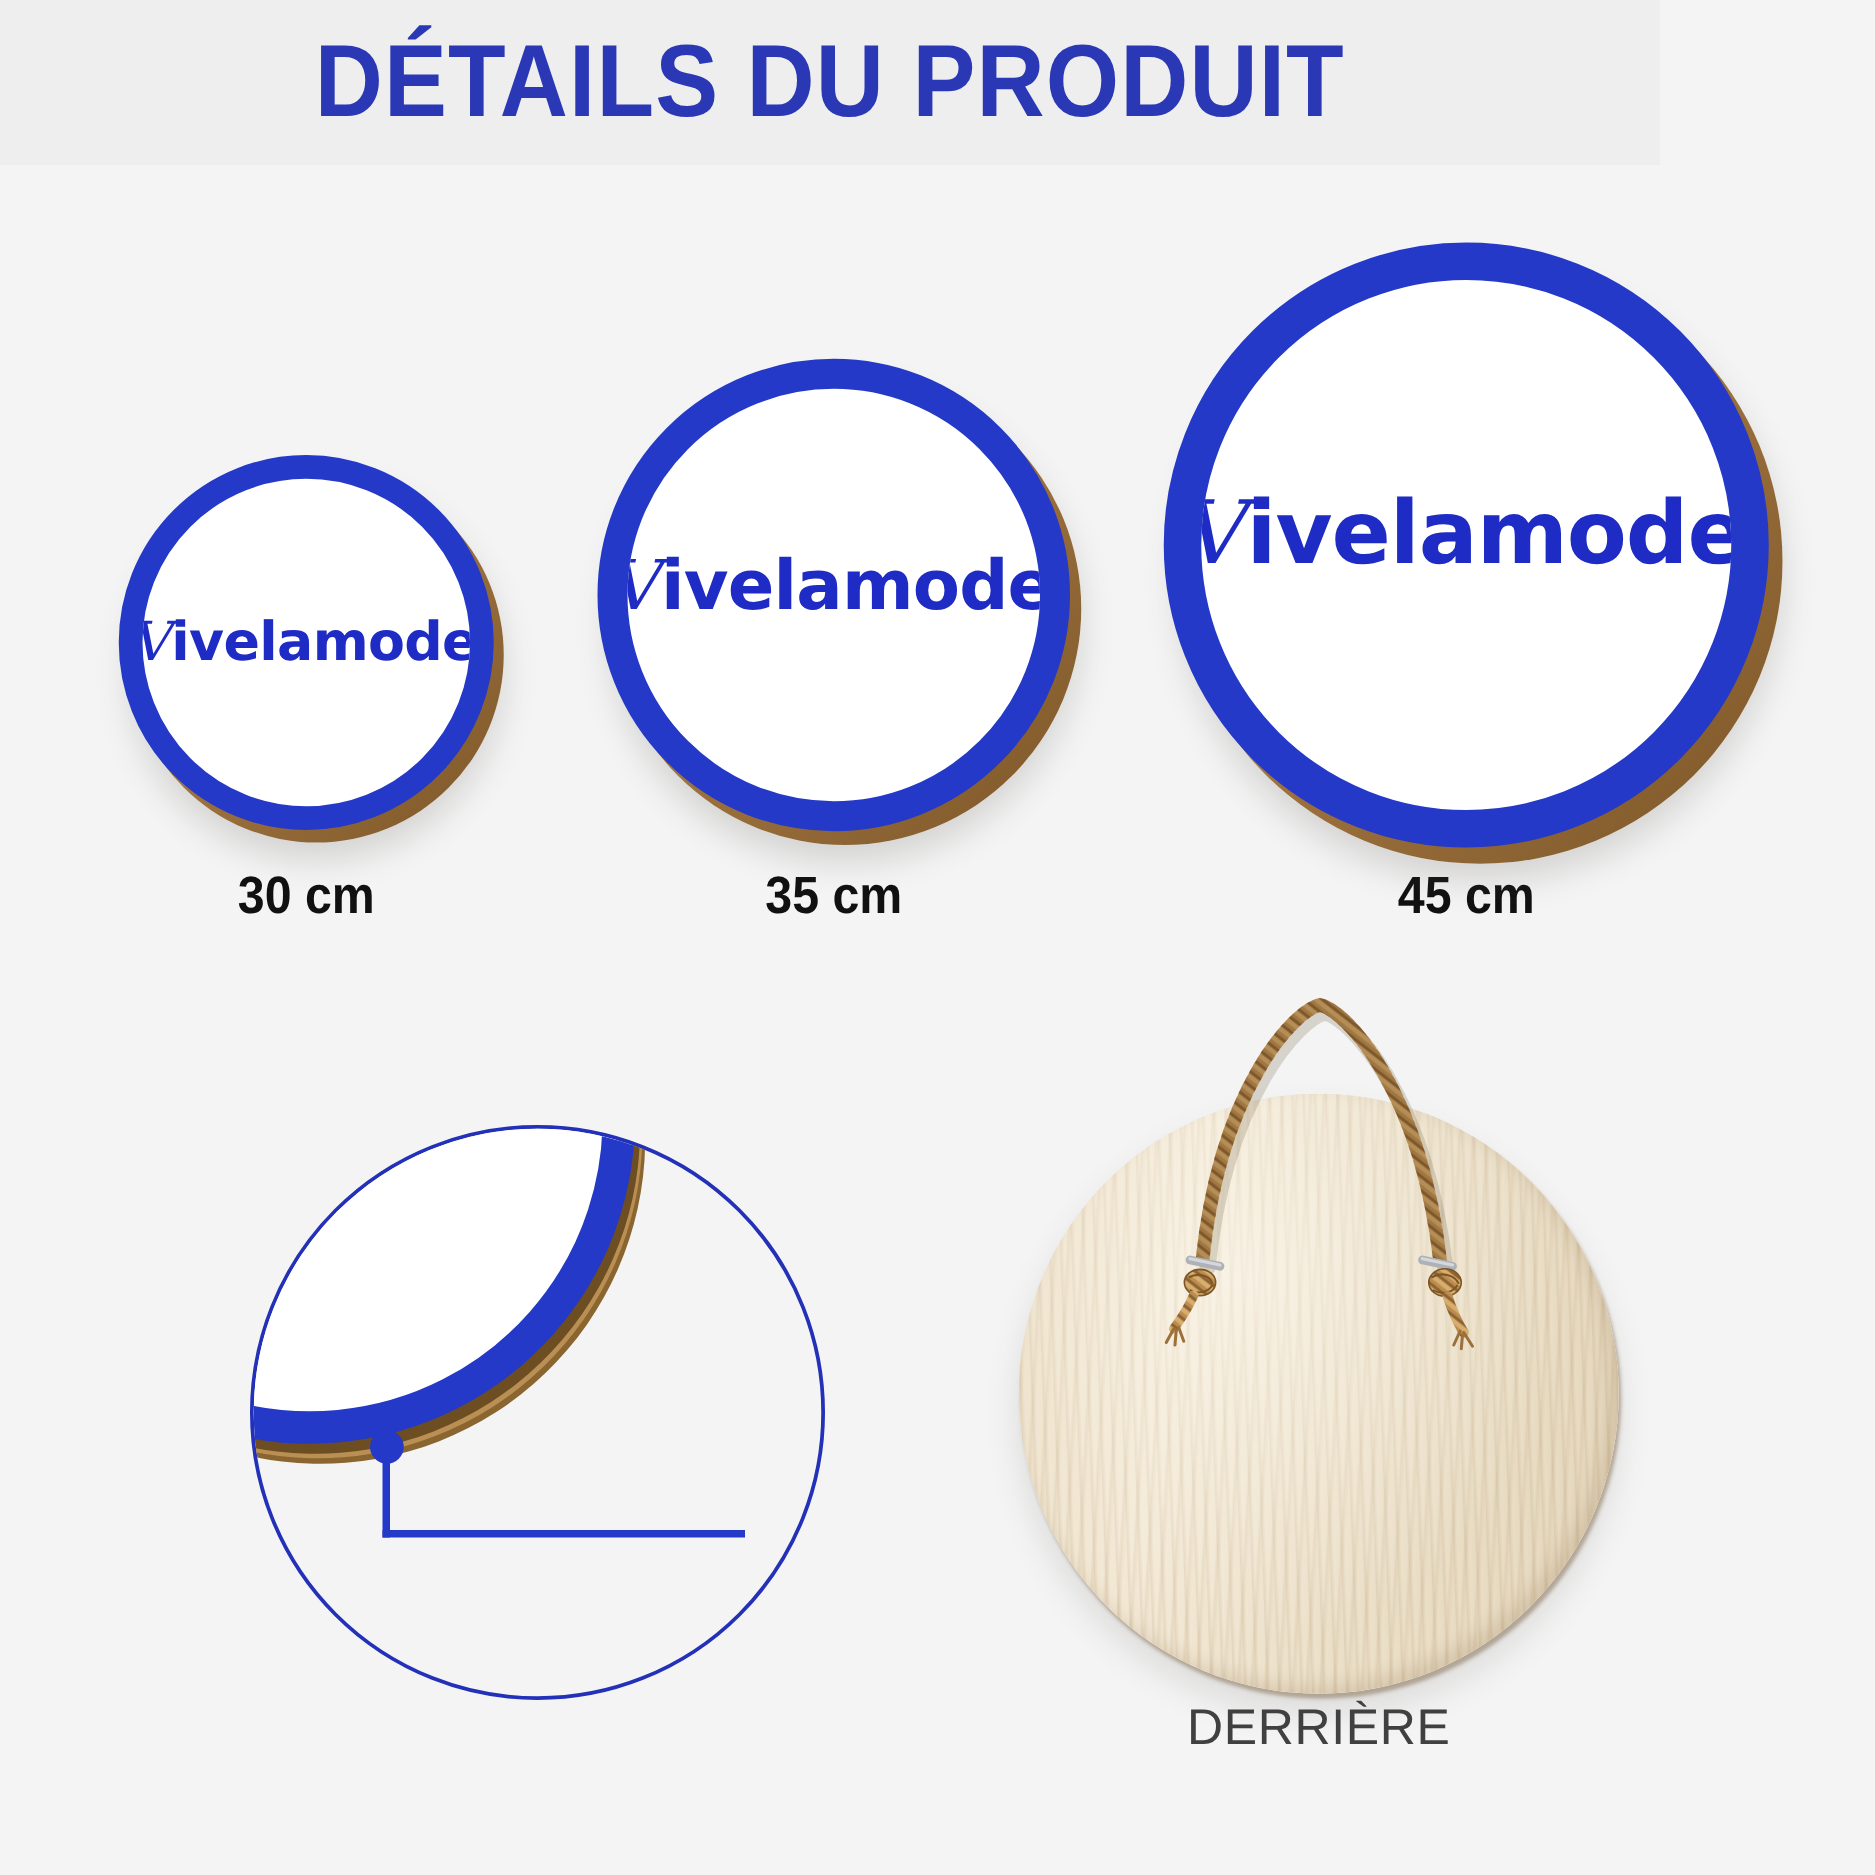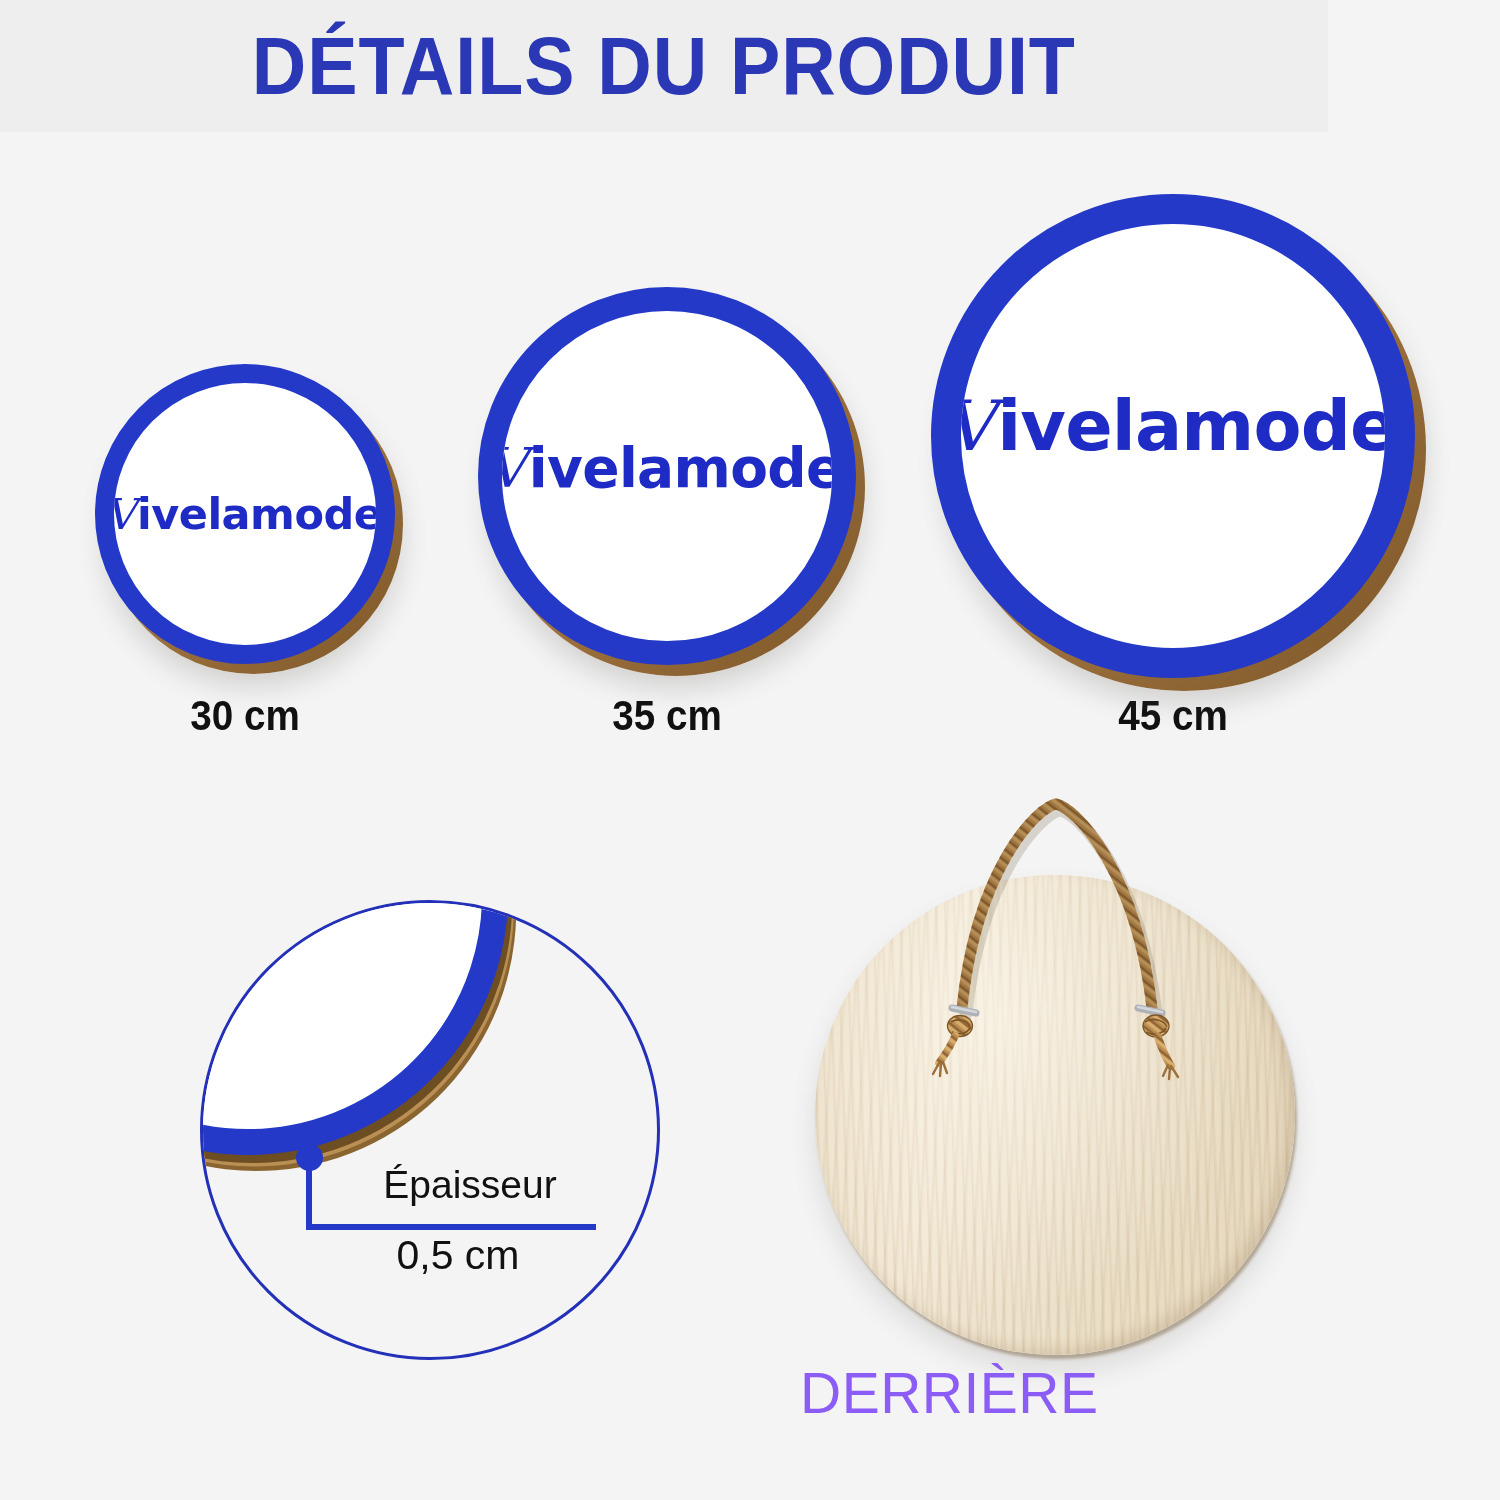--- a/index.html
+++ b/index.html
@@ -228,24 +228,24 @@
     left: 0; top: 0;
     width: 510px;
     height: 660px;
     z-index: 5;
   }
   #back-label {
     position: absolute;
     left: 0;
     top: 600px;
     width: 510px;
-    text-align: left;
-    font-size: 57px;
+    text-align: center;
+    font-size: 40px;
     letter-spacing: 0.5px;
-    color: #8b5cf6;
+    color: #404040;
     white-space: nowrap;
   }
 </style>
 </head>
 <body>
 
 <div id="header">
   <div id="page-title">DÉTAILS DU PRODUIT</div>
 </div>
 
@@ -283,22 +283,20 @@
 
 </div>
 
 <div id="thickness-panel">
   <div id="magnifier-circle">
     <div id="tilted-disc"></div>
   </div>
   <div id="thickness-leader-v"></div>
   <div id="thickness-rule"></div>
   <div id="thickness-dot"></div>
-  <div id="thickness-label">Épaisseur</div>
-  <div id="thickness-value">0,5 cm</div>
 </div>
 
 <div id="back-panel">
   <div id="back-disc"></div>
 
   <svg id="rope-svg" viewBox="0 0 510 660">
     <defs>
       <linearGradient id="ropeGrad" x1="0" y1="0" x2="1" y2="1">
         <stop offset="0%" stop-color="#d9ab६5"></stop>
         <stop offset="0%" stop-color="#d3a662"></stop>

